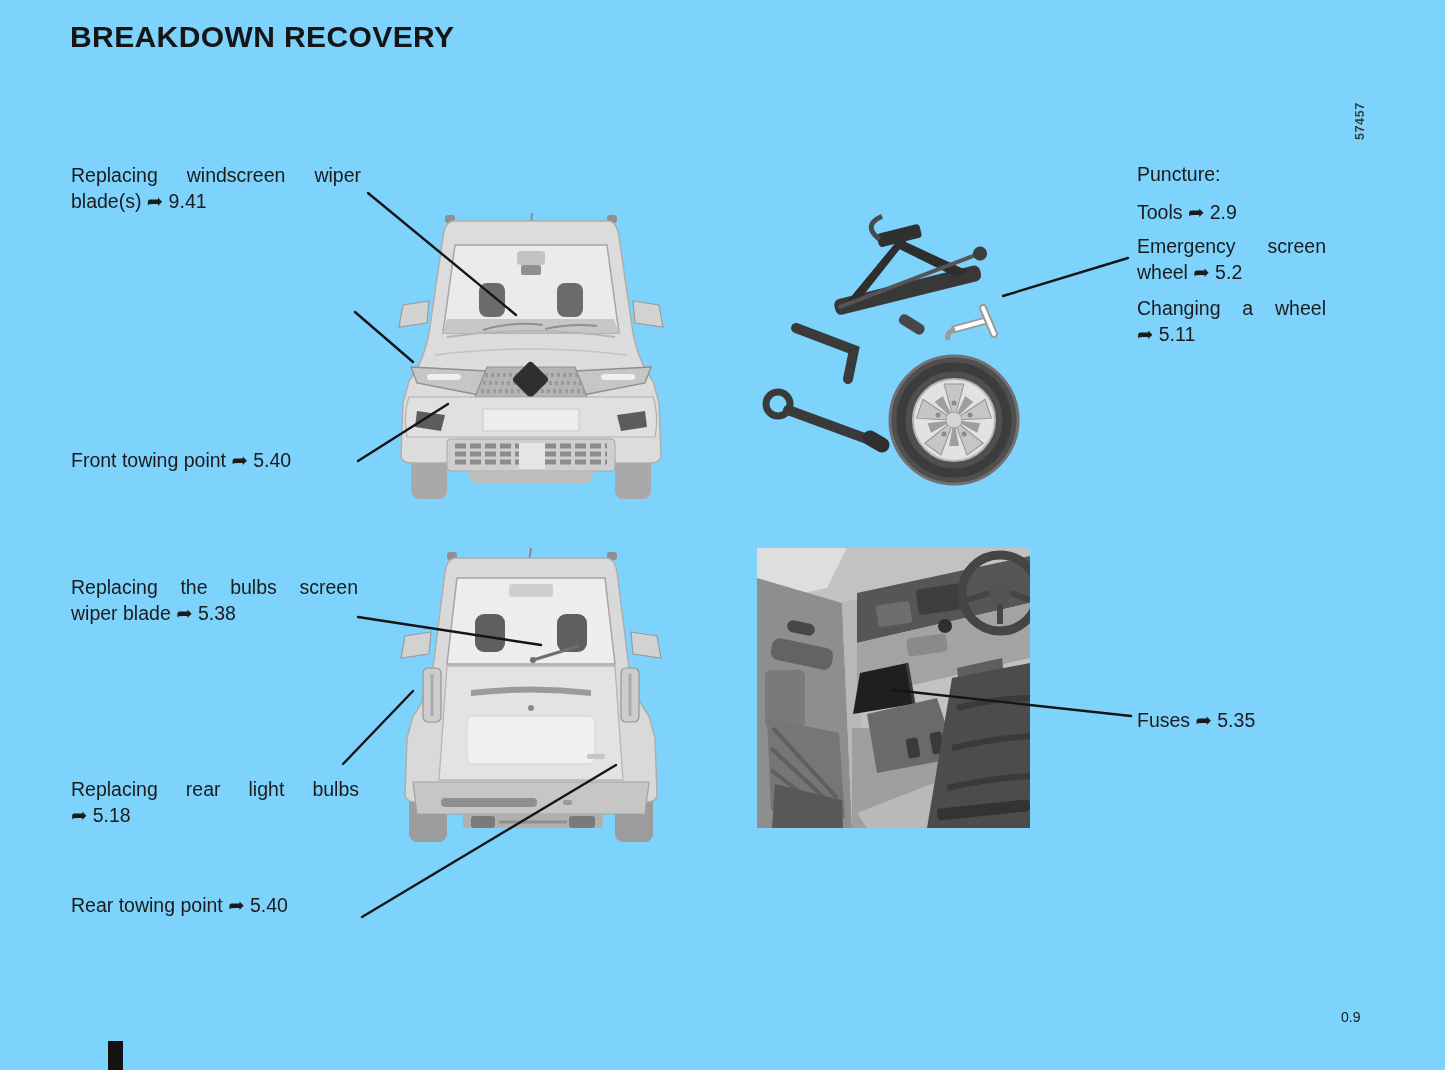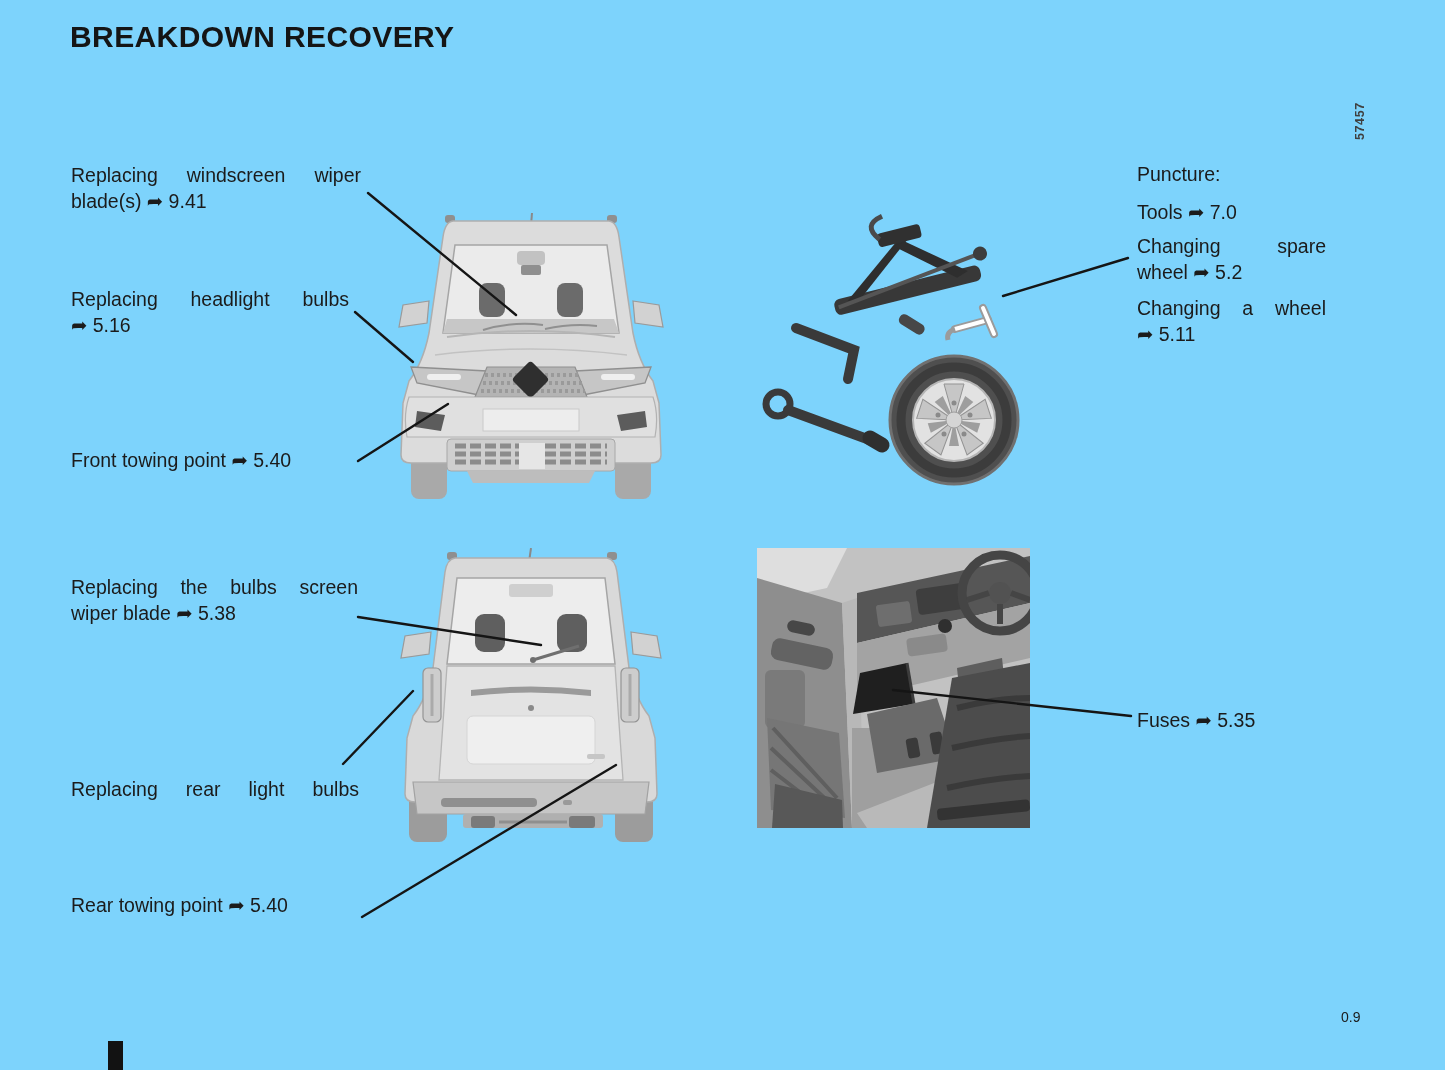--- a/index.html
+++ b/index.html
@@ -290,44 +290,41 @@
       <line x1="1003" y1="296" x2="1128" y2="258"></line>
       <line x1="893" y1="690" x2="1131" y2="716"></line>
     </g>
   </svg>
 
   <div class="callout" style="left:71px;top:162px;width:290px">
     <div class="jline">Replacing windscreen wiper</div>
     <div class="nline">blade(s) ➦ 9.41</div>
   </div>
 
-  <div class="callout" style="left:71px;top:286px;width:278px">
-    <div class="jline">Replacing headlight bulbs</div>
-    <div class="nline">➦ 5.16</div>
-  </div>
 
   <div class="callout nline" style="left:71px;top:447px">Front towing point ➦ 5.40</div>
 
   <div class="callout" style="left:71px;top:574px;width:287px">
     <div class="jline">Replacing the bulbs screen</div>
     <div class="nline">wiper blade ➦ 5.38</div>
   </div>
 
   <div class="callout" style="left:71px;top:776px;width:288px">
     <div class="jline">Replacing rear light bulbs</div>
+    <div class="nline">➦ 5.18</div>
   </div>
 
   <div class="callout nline" style="left:71px;top:892px">Rear towing point ➦ 5.40</div>
 
   <div class="callout nline" style="left:1137px;top:161px">Puncture:</div>
 
-  <div class="callout nline" style="left:1137px;top:199px">Tools ➦ 7.0</div>
+  <div class="callout nline" style="left:1137px;top:199px">Tools ➦ 2.9</div>
 
   <div class="callout" style="left:1137px;top:233px;width:189px">
-    <div class="jline">Changing spare</div>
+    <div class="jline">Emergency screen</div>
     <div class="nline">wheel ➦ 5.2</div>
   </div>
 
   <div class="callout" style="left:1137px;top:295px;width:189px">
     <div class="jline">Changing a wheel</div>
     <div class="nline">➦ 5.11</div>
   </div>
 
   <div class="callout nline" style="left:1137px;top:707px">Fuses ➦ 5.35</div>
 

